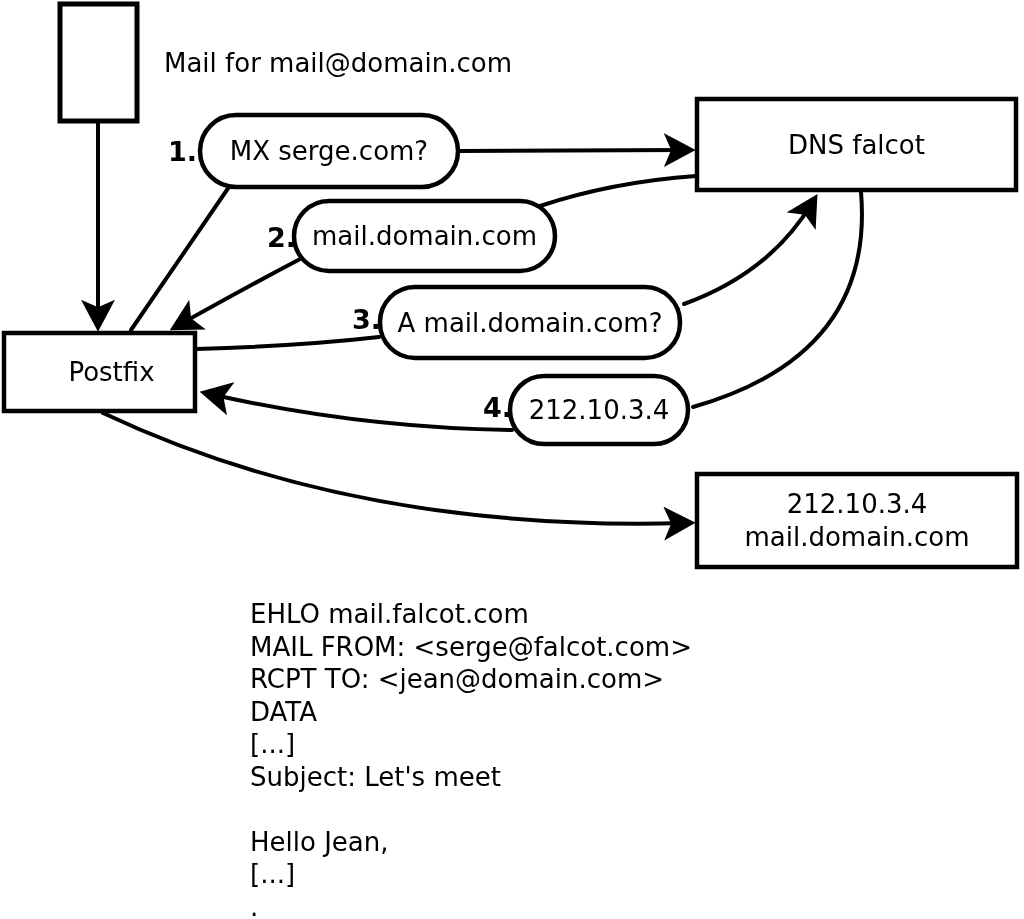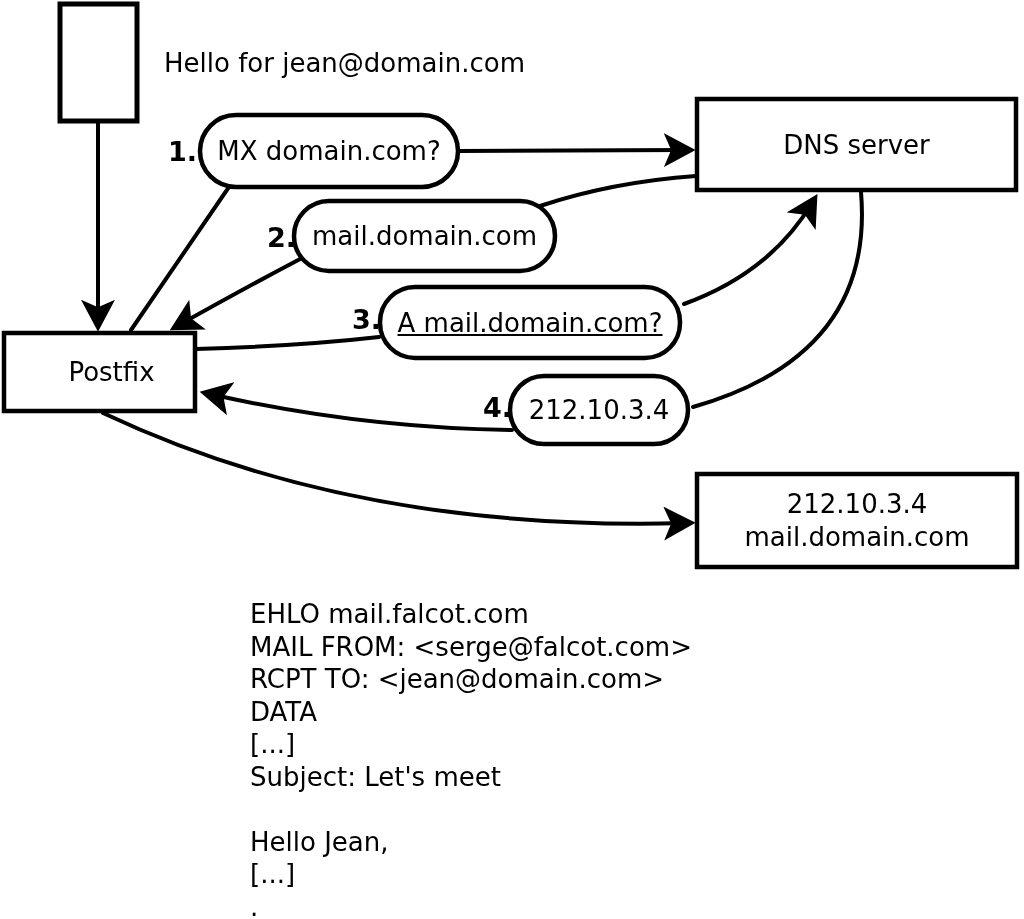--- a/index.html
+++ b/index.html
@@ -46,39 +46,39 @@
     <rect class="box" x="4" y="333" width="191" height="78"></rect>
     <rect class="box" x="697" y="99" width="319" height="91"></rect>
     <rect class="box" x="697" y="474" width="320" height="93"></rect>
 
     <rect class="pill" x="200" y="115" width="258" height="72" rx="36" ry="36"></rect>
     <rect class="pill" x="294" y="201" width="261" height="70" rx="35" ry="35"></rect>
     <rect class="pill" x="380" y="287" width="300" height="71" rx="35" ry="35"></rect>
     <rect class="pill" x="510" y="376" width="178" height="68" rx="34" ry="34"></rect>
   </svg>
 
-  <div class="t" style="left:164px;top:48px;">Hello for jean@domain.com</div>
+  <div class="t" style="left:164px;top:48px;">Mail for mail@domain.com</div>
 
   <div class="t num" style="left:168px;top:137px;">1.</div>
   <div class="t num" style="left:267px;top:223px;">2.</div>
   <div class="t num" style="left:352px;top:305px;">3.</div>
   <div class="t num" style="left:483px;top:393px;">4.</div>
 
 
   <div class="cl" style="left:16px;top:333px;width:191px;height:78px;">Postfix</div>
-  <div class="cl" style="left:697px;top:99px;width:319px;height:91px;">DNS server</div>
+  <div class="cl" style="left:697px;top:99px;width:319px;height:91px;">DNS falcot</div>
 
   <div class="cl2" style="left:697px;top:474px;width:320px;height:93px;">
     <div>212.10.3.4</div>
     <div>mail.domain.com</div>
   </div>
 
-  <div class="cl" style="left:200px;top:115px;width:258px;height:72px;">MX domain.com?</div>
+  <div class="cl" style="left:200px;top:115px;width:258px;height:72px;">MX serge.com?</div>
   <div class="cl" style="left:294px;top:201px;width:261px;height:70px;">mail.domain.com</div>
-  <div class="cl" style="left:380px;top:287px;width:300px;height:71px;text-decoration:underline;">A mail.domain.com?</div>
+  <div class="cl" style="left:380px;top:287px;width:300px;height:71px;">A mail.domain.com?</div>
   <div class="cl" style="left:510px;top:376px;width:178px;height:68px;">212.10.3.4</div>
 
   <div class="smtp" style="left:250px;top:598px;">EHLO mail.falcot.com
 MAIL FROM: &lt;serge@falcot.com&gt;
 RCPT TO: &lt;jean@domain.com&gt;
 DATA
 [...]
 Subject: Let's meet
 
 Hello Jean,

